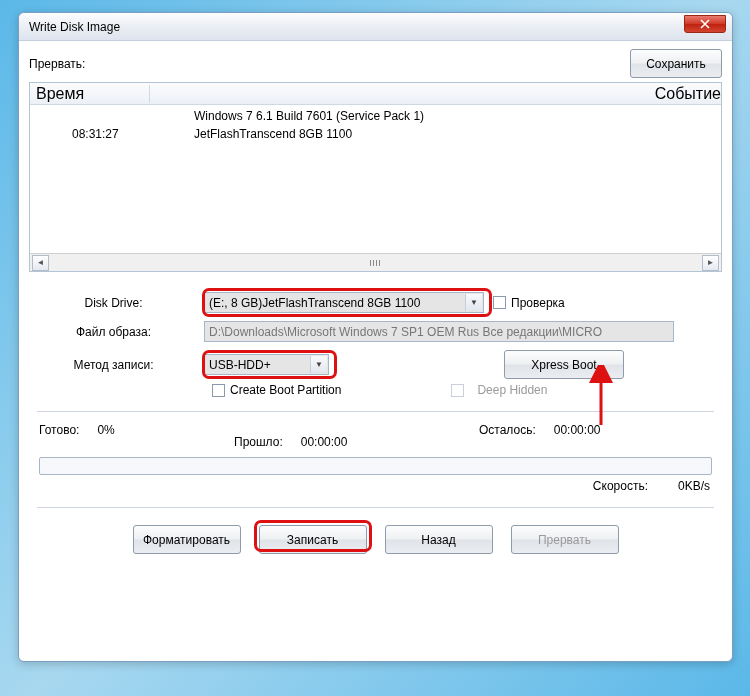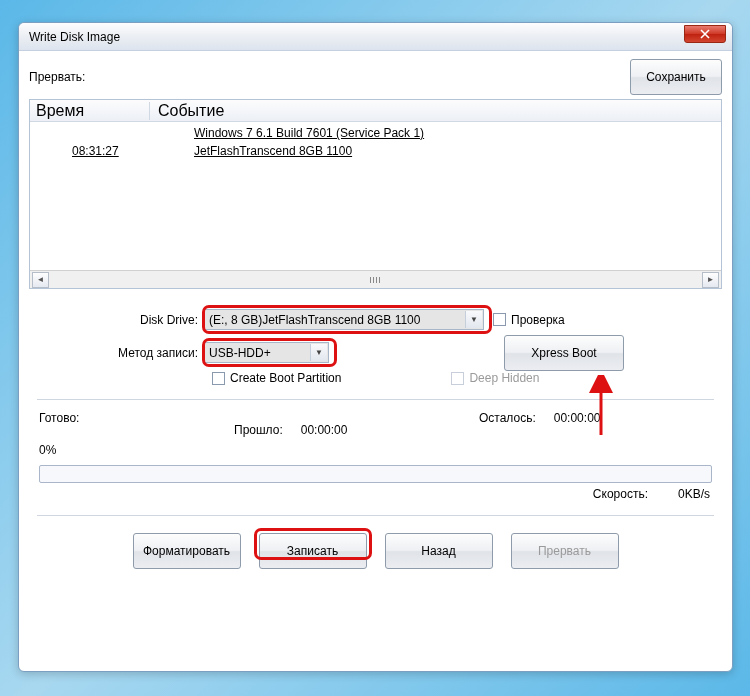--- a/index.html
+++ b/index.html
@@ -9,21 +9,21 @@
     font-family: Tahoma, 'Segoe UI', sans-serif;
     font-size: 12px;
     color: #000;
     width: 750px;
     height: 696px;
     overflow: hidden;
   }
   .window {
     position: absolute;
     left: 18px;
-    top: 22px;
+    top: 12px;
     width: 715px;
     height: 650px;
     background: #fff;
     border: 1px solid #7a9fc0;
     border-radius: 6px;
     box-shadow: 0 2px 10px rgba(0,0,0,0.2);
     display: flex;
     flex-direction: column;
   }
   .titlebar {
@@ -59,21 +59,21 @@
     flex-direction: column;
   }
   .msg-row {
     display: flex;
     align-items: center;
     justify-content: space-between;
     margin-bottom: 4px;
   }
   .btn {
     min-width: 92px;
-    height: 36px;
+    height: 29px;
     background: linear-gradient(to bottom, #fdfdfd 0%, #eef0f3 48%, #e0e3e8 52%, #ebedf1 100%);
     border: 1px solid #8e9bab;
     border-radius: 3px;
     font-size: 12px;
     font-family: inherit;
     display: inline-flex;
     align-items: center;
     justify-content: center;
     cursor: pointer;
     padding: 0 10px;
@@ -88,23 +88,23 @@
   }
   .log-header {
     display: flex;
     background: linear-gradient(to bottom, #fcfcfd, #ecf0f6);
     border-bottom: 1px solid #d0d8e4;
     height: 22px;
     align-items: center;
     font-size: 16px;
   }
   .col-time { width: 120px; padding-left: 6px; border-right: 1px solid #d0d8e4; }
-  .col-event { flex: 1; padding-left: 8px; }
+  .col-event { flex: 1; padding-left: 8px; text-align: right; }
   .log-body { flex: 1; padding: 2px 0; }
-  .log-row { display: flex; height: 18px; align-items: center; text-decoration: underline; }
+  .log-row { display: flex; height: 18px; align-items: center; }
   .log-row .c1 { width: 120px; padding-left: 6px; margin-left: 36px; }
   .log-row .c2 { flex: 1; padding-left: 8px; }
   .hscroll {
     height: 18px;
     background: #f0f0f0;
     border-top: 1px solid #d0d0d0;
     display: flex;
     align-items: center;
     position: relative;
   }
@@ -132,21 +132,21 @@
   }
   .form-area { margin-top: 20px; }
   .form-row {
     display: flex;
     align-items: center;
     margin-bottom: 8px;
     position: relative;
   }
   .form-row .lbl {
     width: 175px;
-    text-align: right;
+    text-align: center;
     padding-right: 6px;
   }
   .select-box, .text-box {
     height: 21px;
     border: 1px solid #a8b6c9;
     background: #e5e5e5;
     display: flex;
     align-items: center;
     padding: 0 4px;
     font-size: 12px;
@@ -267,48 +267,54 @@
           <span>(E:, 8 GB)JetFlashTranscend 8GB  1100</span>
           <div class="dd">▼</div>
         </div>
         <div class="ring" style="left:173px; top:-4px; width:290px; height:29px;"></div>
         <div style="display:flex; align-items:center; margin-left:9px;">
           <div class="chk-box"></div>
           <span>Проверка</span>
         </div>
       </div>
 
+      <div class="form-row">
+        <div class="lbl">Файл образа:</div>
+        <div class="text-box">
+          <span>D:\Downloads\Microsoft Windows 7 SP1 OEM Rus Все редакции\MICRO</span>
+        </div>
+      </div>
 
       <div class="form-row" style="margin-top:12px; position:relative;">
         <div class="lbl">Метод записи:</div>
         <div class="select-box" style="width:125px;">
           <span>USB-HDD+</span>
           <div class="dd">▼</div>
         </div>
         <div class="ring" style="left:173px; top:-4px; width:135px; height:29px;"></div>
         <button class="btn" style="position:absolute; left:475px; width:120px;">Xpress Boot</button>
       </div>
 
       <div class="form-row" style="margin-top:6px;">
         <div class="lbl"></div>
         <div style="display:flex; align-items:flex-end;padding-left:8px;">
           <div class="chk-box"></div>
           <span>Create Boot Partition</span>
         </div>
-        <div style="display:flex; align-items:center; margin-left:110px; color:#9a9a9a;">
+        <div style="display:flex; align-items:center; margin-left:110px; color:#9a9a9a;gap:8px;">
           <div class="chk-box" style="border-color:#c8cfda;"></div>
           <span>Deep Hidden</span>
         </div>
       </div>
     </div>
 
     <div class="sep"></div>
 
     <div class="status-row">
-      <div class="pair" style="width:195px;flex-direction:column;">
+      <div class="pair" style="width:195px;">
           <span>Готово:</span>
           <span>0%</span>
         </div>
       <div class="pair" style="width:245px;margin-top:12px;">
           <span>Прошло:</span>
           <span>00:00:00</span>
         </div>
       <div class="pair">
           <span>Осталось:</span>
           <span>00:00:00</span>

